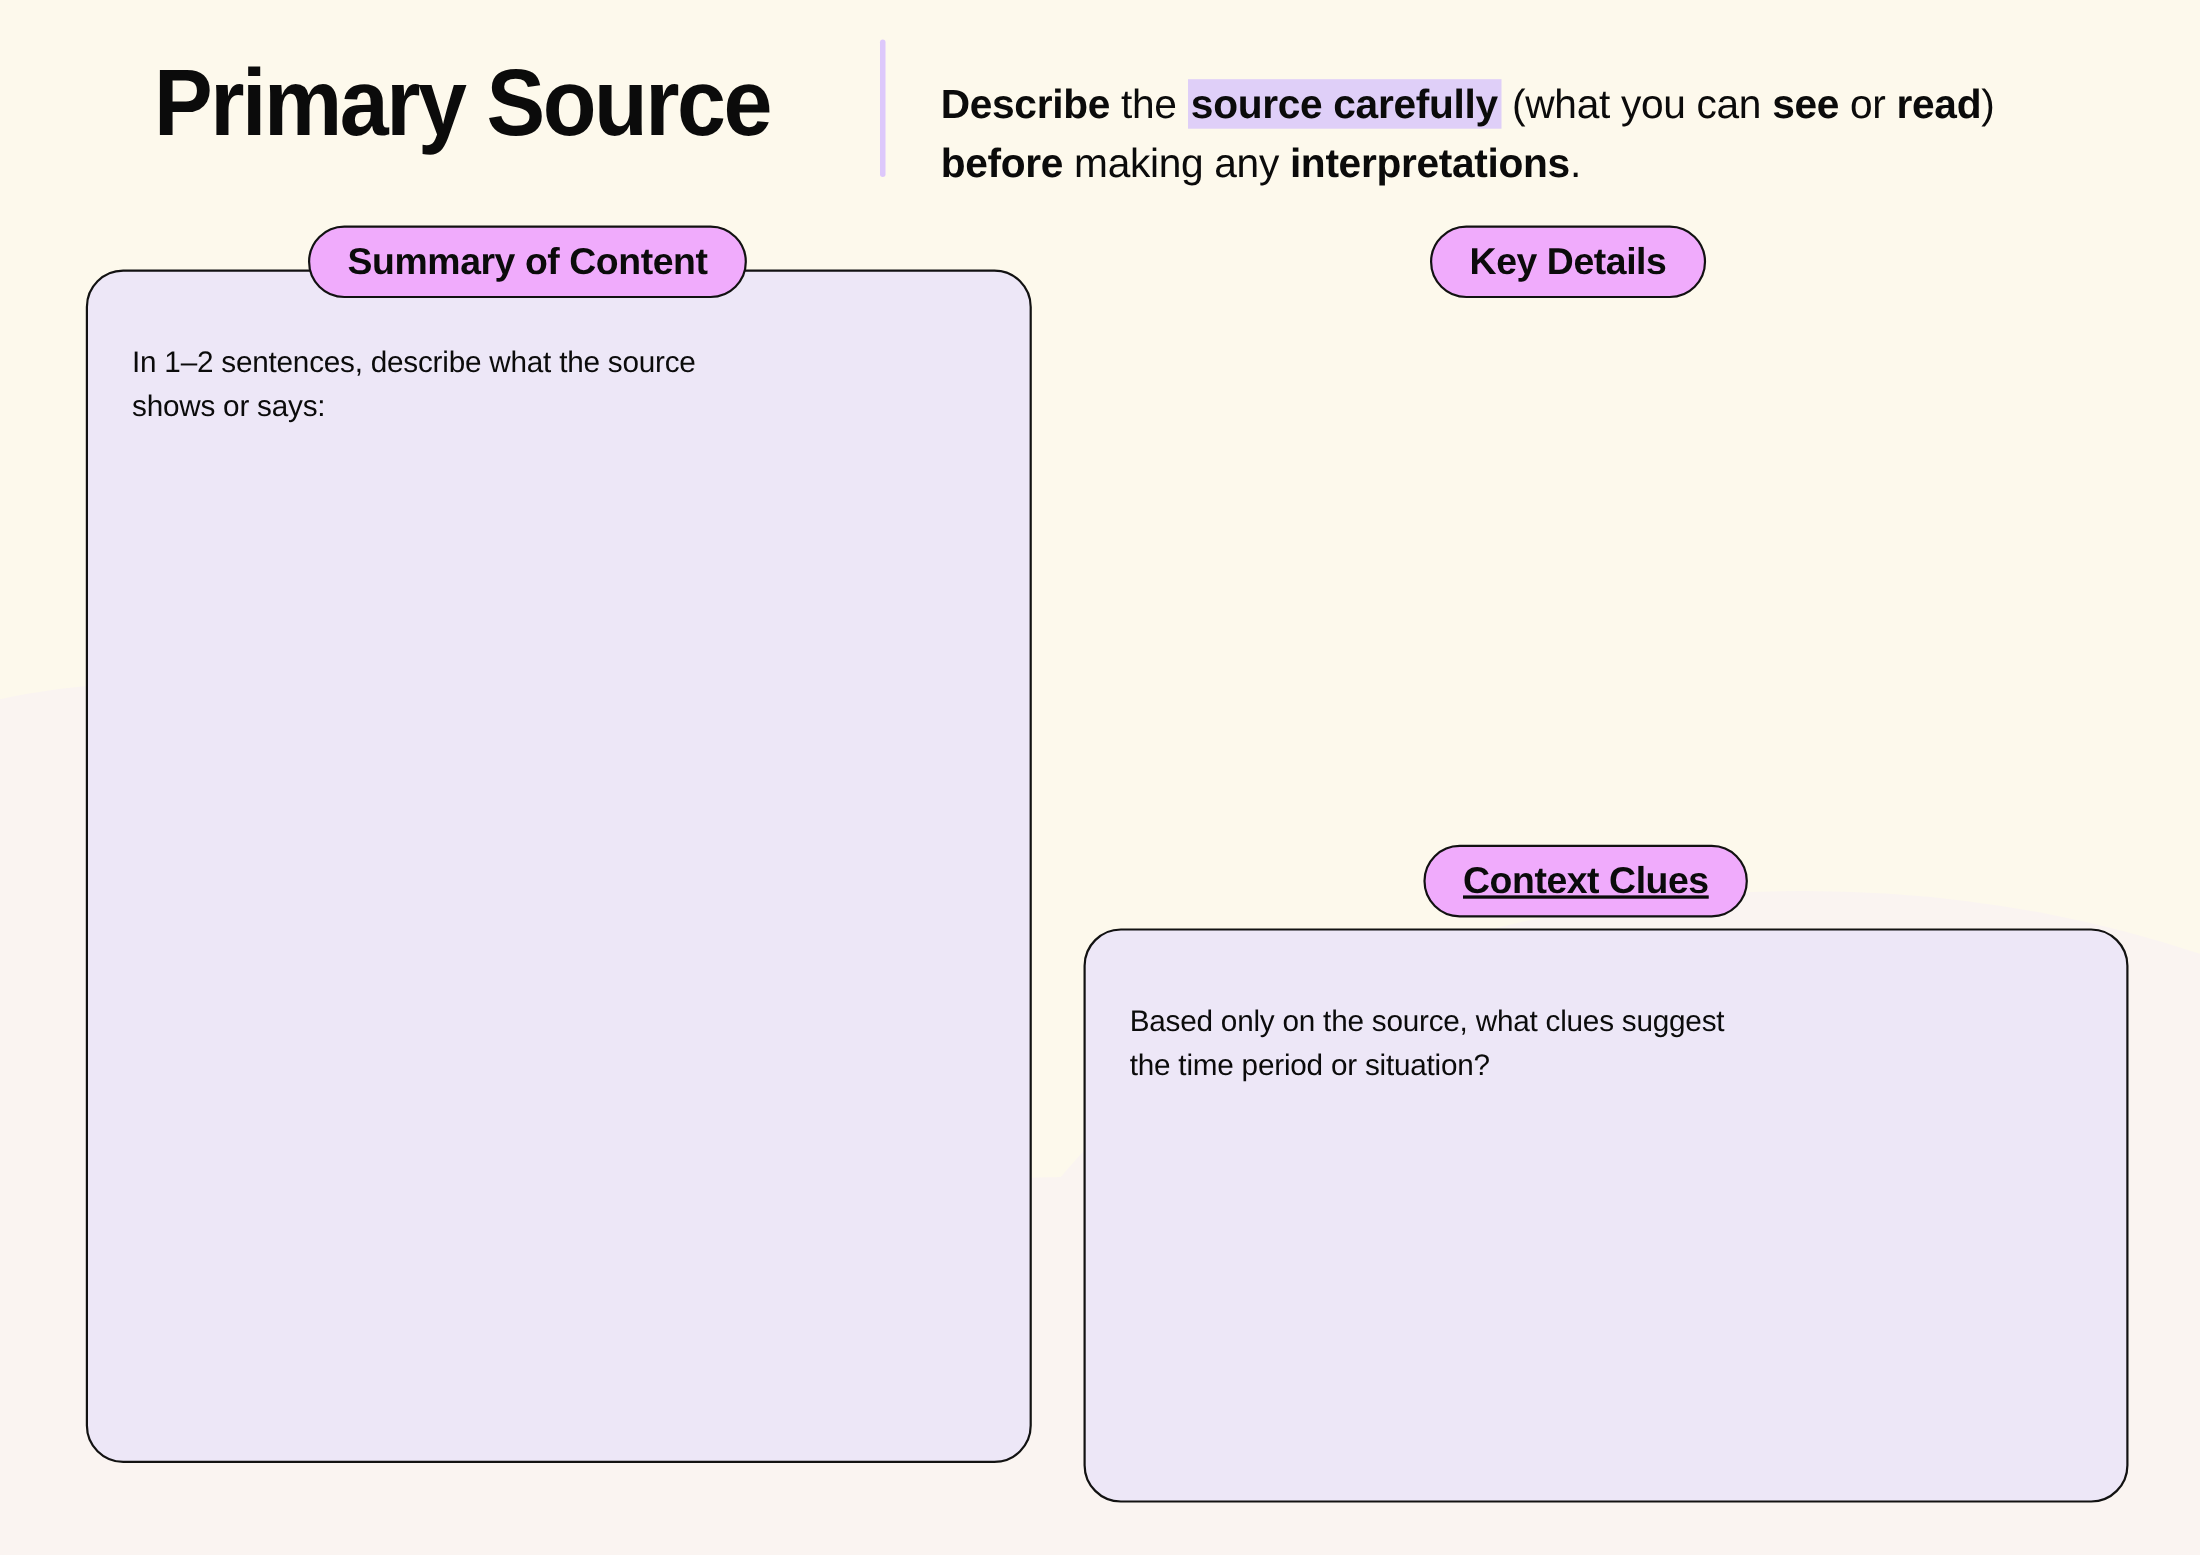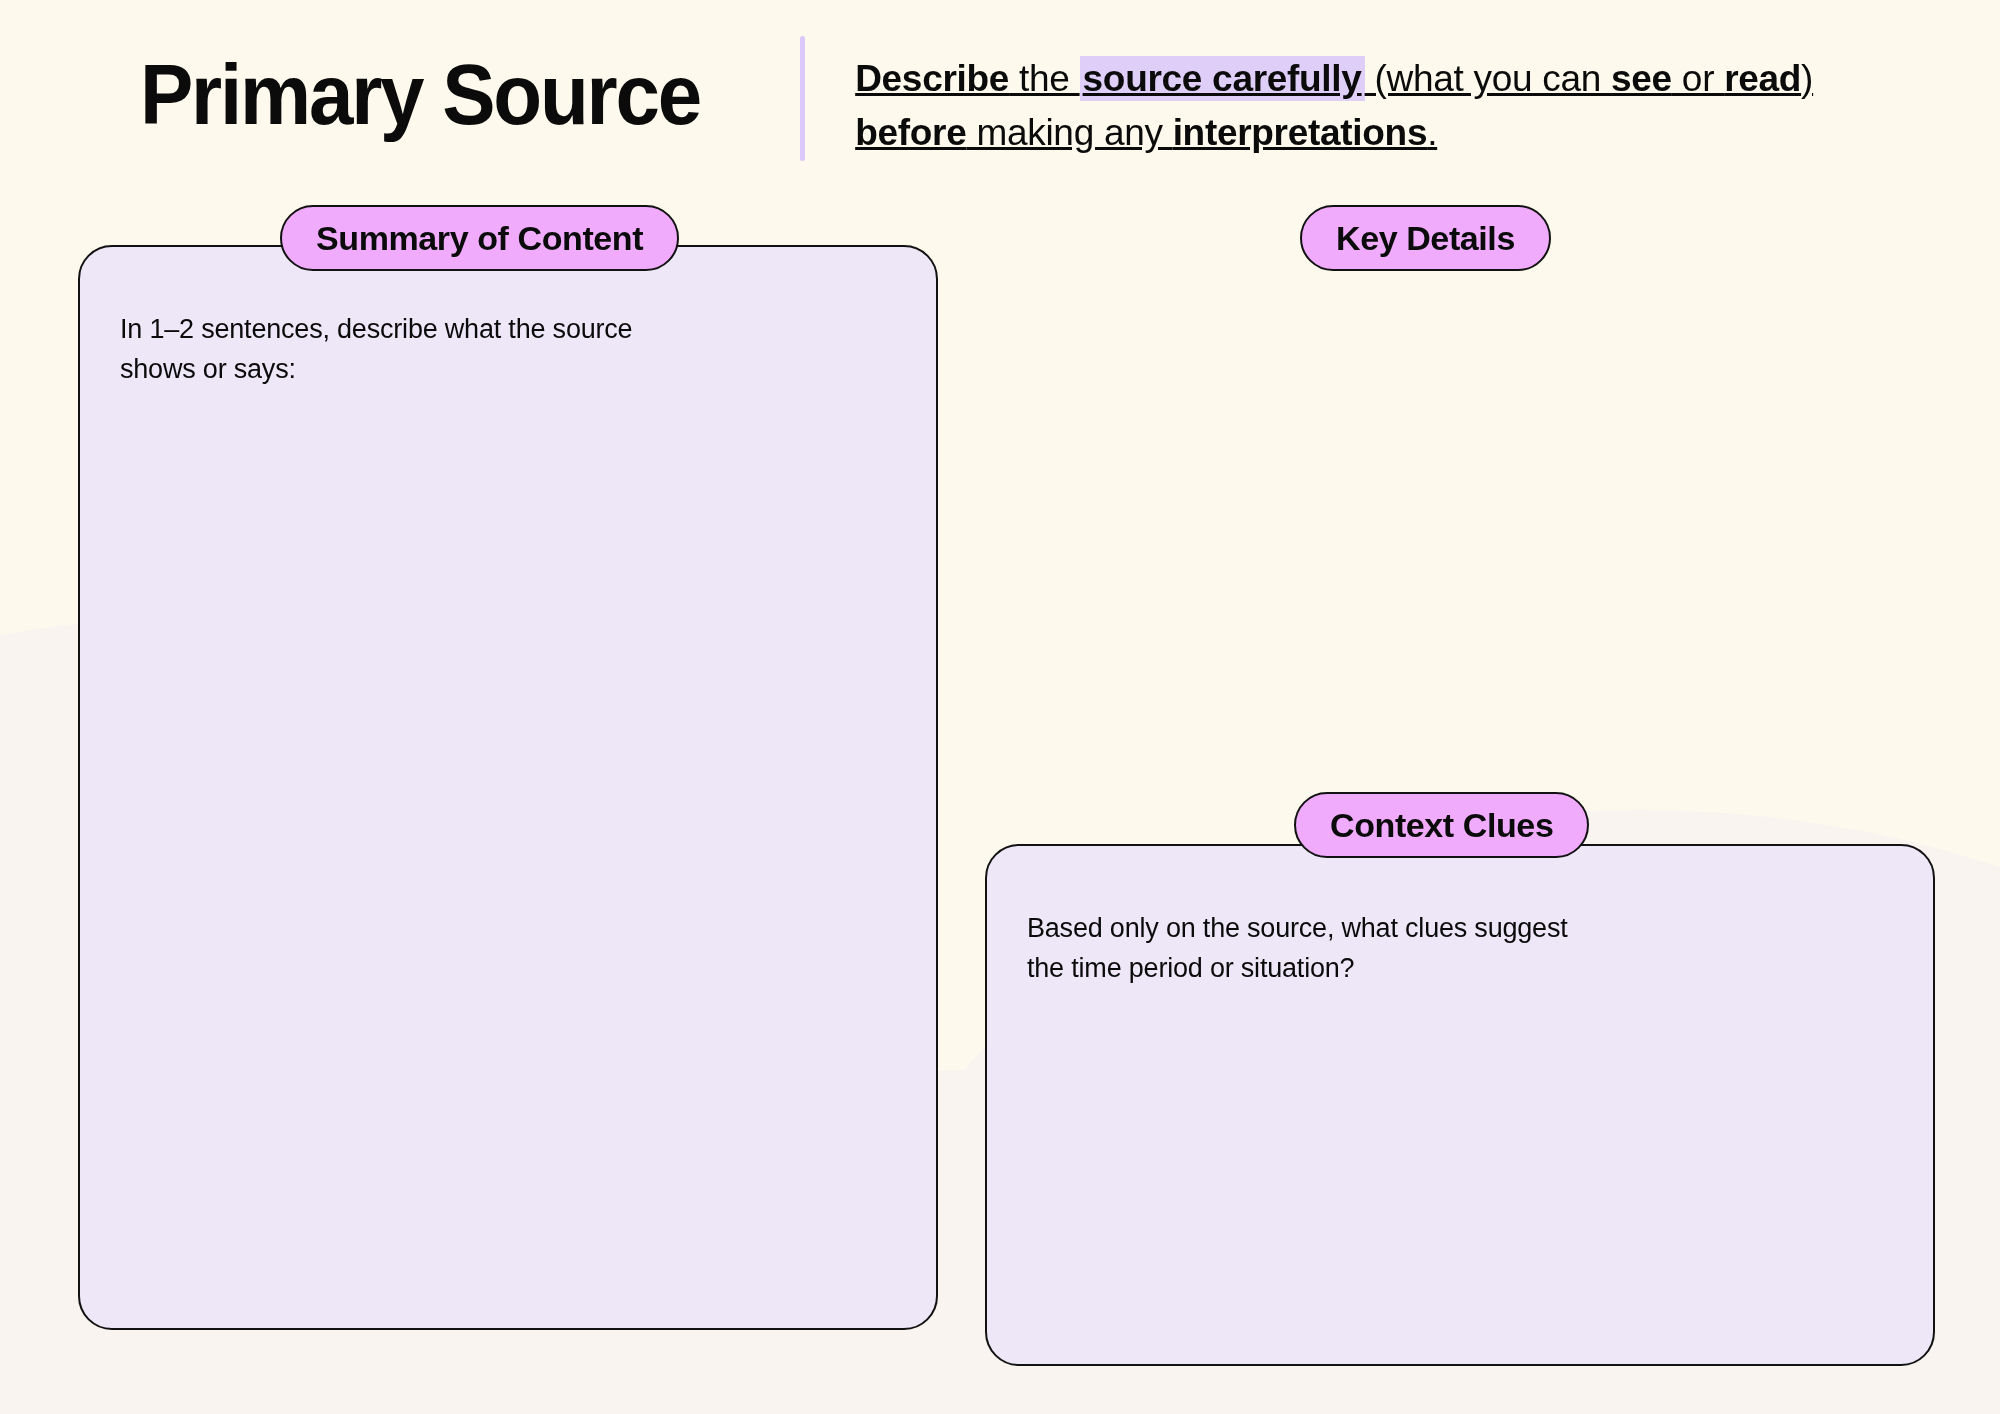--- a/index.html
+++ b/index.html
@@ -65,27 +65,26 @@
     height: 125px;
     border-radius: 3px;
     background: #DDC8FB;
     margin-left: 58px;
     margin-top: 6px;
     flex: 0 0 auto;
   }
 
   #subtitle {
     margin-left: 50px;
-    margin-top: 22px;
+    margin-top: 38px;
     font-size: 37px;
     line-height: 54px;
     font-weight: 400;
     max-width: 1000px;
     letter-spacing: -0.3px;
-    text-decoration: underline;
   }
 
   #subtitle b { font-weight: 700; }
 
   .hl {
     background: #DFCFF8;
     padding: 2px 3px;
     font-weight: 700;
   }
 
@@ -130,21 +129,21 @@
 
   #card-summary  { left: 78px;   top: 245px;  width: 860px;  height: 1085px; }
   #pill-summary  { left: 280px;  top: 205px; }
   #prompt-summary{ top: 62px; }
 
   #card-keydetails   { left: 985px; top: 245px; width: 950px; height: 512px; }
   #pill-keydetails   { left: 1300px; top: 205px; }
   #prompt-keydetails { top: 62px; }
 
   #card-context   { left: 985px; top: 844px; width: 950px; height: 522px; }
-  #pill-context   { left: 1294px; top: 792px; }
+  #pill-context   { left: 1294px; top: 768px; text-decoration: underline; }
   #prompt-context { top: 62px; }
 
   
   #footer {
     position: absolute;
     left: 0;
     top: 1355px;
     width: 2000px;
     text-align: center;
     font-size: 30px;

